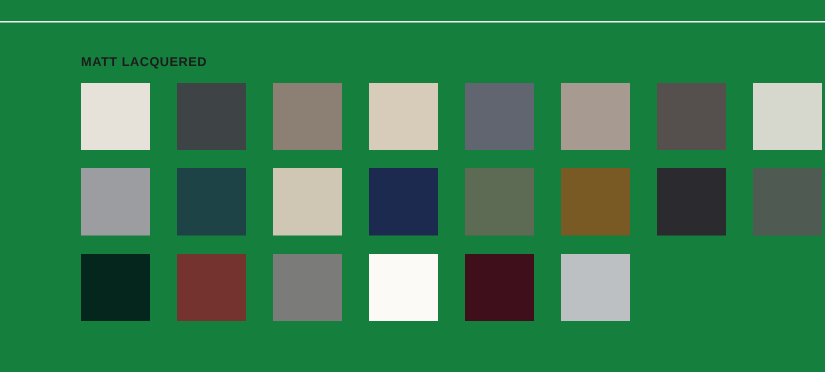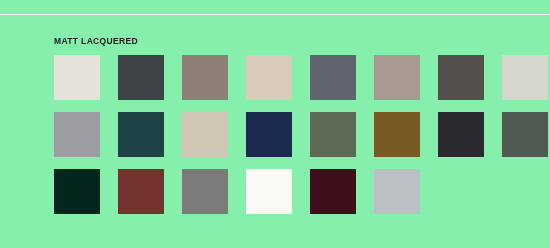--- a/index.html
+++ b/index.html
@@ -62,21 +62,21 @@
     width: 46px;
     height: 45px;
     flex: 0 0 46px;
     box-sizing: border-box;
     background-clip: padding-box;
   }
 </style>
 </head>
 <body>
 
-<div id="palette-panel" style="background: #86efac;">
+<div id="palette-panel" style="background: #15803d;">
 
   <div id="top-divider" style="background: rgb(244, 244, 244);"></div>
 
   <div id="section-title" style="color: rgb(28, 28, 28);">MATT LACQUERED</div>
 
   <div id="swatch-grid">
 
   <div class="swatch-row">
         <div class="swatch" style="background-color: rgb(230, 225, 217);"></div>
         <div class="swatch" style="background-color: rgb(62, 67, 69);"></div>

